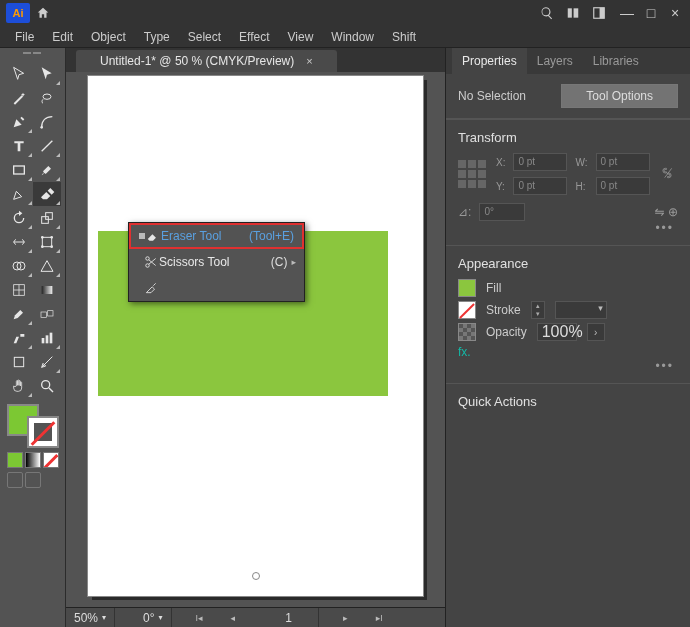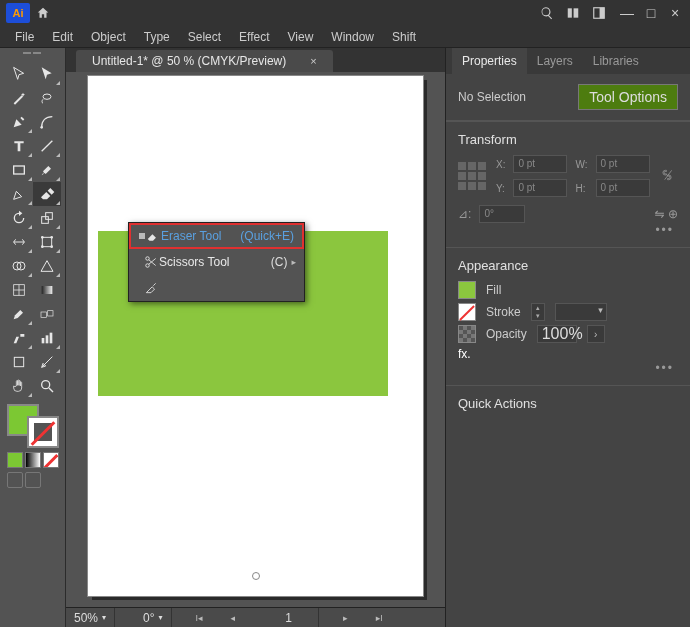--- a/index.html
+++ b/index.html
@@ -35,21 +35,21 @@
   .mini-sw div{width:16px;height:16px;border:1px solid #777;}
   .ms1{background:#7cc833;}
   .ms2{background:linear-gradient(90deg,#000,#fff);}
   .ms3{background:#fff;position:relative;overflow:hidden;}
   .ms3::after{content:"";position:absolute;left:-2px;right:-2px;top:50%;height:3px;background:#e33;transform:rotate(-45deg);}
   .screen-row{display:flex;gap:2px;margin-top:4px;}
   .screen-row div{width:16px;height:16px;border:1px solid #777;border-radius:2px;}
   
   .center{flex:1;display:flex;flex-direction:column;background:#2e2e2e;}
   .doc-tabs{height:24px;background:#333;display:flex;align-items:flex-end;padding-left:10px;}
-  .doc-tab{background:#4a4a4a;color:#e6e6e6;height:22px;line-height:22px;padding:0 16px;border-radius:3px 3px 0 0;display:flex;align-items:center;gap:24px;}
+  .doc-tab{background:#4a4a4a;color:#e6e6e6;height:22px;line-height:22px;padding:0 24px;border-radius:3px 3px 0 0;display:flex;align-items:center;gap:12px;}
   .doc-tab .x{font-size:11px;color:#ccc;}
   
   .canvas-wrap{flex:1;background:#535353;display:flex;justify-content:center;align-items:flex-start;position:relative;overflow:hidden;}
   .artboard{width:335px;height:520px;background:#fff;margin-top:4px;position:relative;box-shadow:0 0 0 1px #888,4px 4px 0 #2a2a2a;}
   .rect-shape{position:absolute;left:10px;top:155px;width:290px;height:165px;background:#8bc63e;}
   .page-ind{position:absolute;left:50%;bottom:16px;width:8px;height:8px;border:1px solid #888;border-radius:50%;transform:translateX(-50%);}
   
   .flyout{position:absolute;left:62px;top:150px;width:177px;background:#535353;border:1px solid #222;box-shadow:2px 2px 6px rgba(0,0,0,.5);z-index:50;}
   .flyout-row{height:26px;display:flex;align-items:center;padding:0 8px;color:#e8e8e8;}
   .flyout-row:first-child{border:2px solid #e03030;}
@@ -64,21 +64,21 @@
   .status .cell{padding:0 8px;border-right:1px solid #333;height:100%;display:flex;align-items:center;gap:4px;}
   .status .arrow{font-size:9px;color:#bbb;padding:0 4px;}
   .status .spacer{flex:1;}
   
   .right{width:245px;background:#444;display:flex;flex-direction:column;border-left:1px solid #222;}
   .panel-tabs{height:26px;background:#393939;display:flex;align-items:center;padding-left:6px;}
   .panel-tabs span{padding:0 10px;line-height:26px;color:#999;}
   .panel-tabs span.act{color:#e8e8e8;background:#444;}
   .panel-sec{padding:10px 12px;border-top:1px solid #555;}
   .sel-row{display:flex;align-items:center;justify-content:space-between;padding:10px 12px;border-bottom:1px solid #555;}
-  .tool-opt{border:1px solid #777;padding:4px 10px;color:#ddd;font-size:14px;cursor:pointer;background:#4d7c0f;}
+  .tool-opt{border:1px solid #777;padding:4px 24px;color:#ddd;font-size:12px;cursor:pointer;background:#737373;}
   .sec-title{font-size:13px;color:#e0e0e0;margin-bottom:8px;}
   .trf-grid{display:flex;gap:10px;align-items:center;}
   .ref9{display:grid;grid-template-columns:repeat(3,8px);grid-template-rows:repeat(3,8px);gap:2px;}
   .ref9 div{background:#666;}
   .trf-fields{display:grid;grid-template-columns:auto 54px auto 54px;gap:6px 8px;align-items:center;color:#999;font-size:10px;}
   .fld{height:18px;background:#3a3a3a;border:1px solid #555;color:#888;padding:0 4px;line-height:16px;font-size:10px;}
   .lock-ico{width:16px;height:16px;color:#999;}
   .rot-row{display:flex;align-items:center;gap:8px;margin-top:8px;color:#999;}
   .more-dots{text-align:right;color:#999;letter-spacing:2px;padding-right:4px;}
   .app-row{display:flex;align-items:center;gap:10px;margin:4px 0;}
@@ -86,21 +86,21 @@
   .sw-green{background:#8bc63e;}
   .sw-none{background:#fff;position:relative;}
   .sw-none::after{content:"";position:absolute;left:-2px;right:-2px;top:50%;height:2px;background:#e33;transform:rotate(-45deg);}
   .sw-check{background:repeating-conic-gradient(#777 0 25%,#555 0 50%) 0 0/8px 8px;}
   .stepper{display:flex;flex-direction:column;border:1px solid #555;}
   .stepper div{width:12px;height:8px;background:#3a3a3a;font-size:7px;text-align:center;line-height:8px;color:#aaa;}
   .dd{width:52px;height:18px;background:#3a3a3a;border:1px solid #555;position:relative;}
   .dd::after{content:"▾";position:absolute;right:3px;top:1px;font-size:9px;color:#bbb;}
   .op-val{width:40px;height:18px;background:#3a3a3a;border:1px solid #555;color:#ddd;font-size:16px;padding:0 4px;line-height:16px;}
   .op-btn{width:18px;height:18px;background:#3a3a3a;border:1px solid #555;color:#bbb;font-size:10px;display:flex;align-items:center;justify-content:center;}
-  .fx{color:#ffffff;margin-top:0;}
+  .fx{color:#14b8a6;margin-top:0;}
   .icon-svg{width:14px;height:14px;fill:#e6e6e6;}
 </style>
 </head>
 <body>
 
 <div class="titlebar">
   <div class="ai-logo">Ai</div>
   <div class="title-icon">
     <svg viewBox="0 0 24 24">
         <path d="M12 3l9 8h-3v9h-4v-6H10v6H6v-9H3z"></path>
@@ -390,21 +390,21 @@
 
       <div class="flyout">
         <div class="flyout-row hi">
           <div class="dot"></div>
           <div class="ico">
               <svg class="icon-svg" viewBox="0 0 24 24">
                 <path d="M3 17l8-8 6 6-5 5H6z"></path>
               </svg>
             </div>
           <span class="lbl">Eraser Tool</span>
-          <span class="sc">(Quick+E)</span>
+          <span class="sc">(Tool+E)</span>
         </div>
         <div class="flyout-row">
           <div style="width:6px"></div>
           <div class="ico">
               <svg class="icon-svg" viewBox="0 0 24 24">
                 <circle cx="6" cy="6" r="3" fill="none" stroke="#e6e6e6" stroke-width="1.5"></circle>
                 <circle cx="6" cy="18" r="3" fill="none" stroke="#e6e6e6" stroke-width="1.5"></circle>
                 <path d="M8 8l12 10M8 16L20 6" stroke="#e6e6e6" stroke-width="1.5"></path>
               </svg>
             </div>

